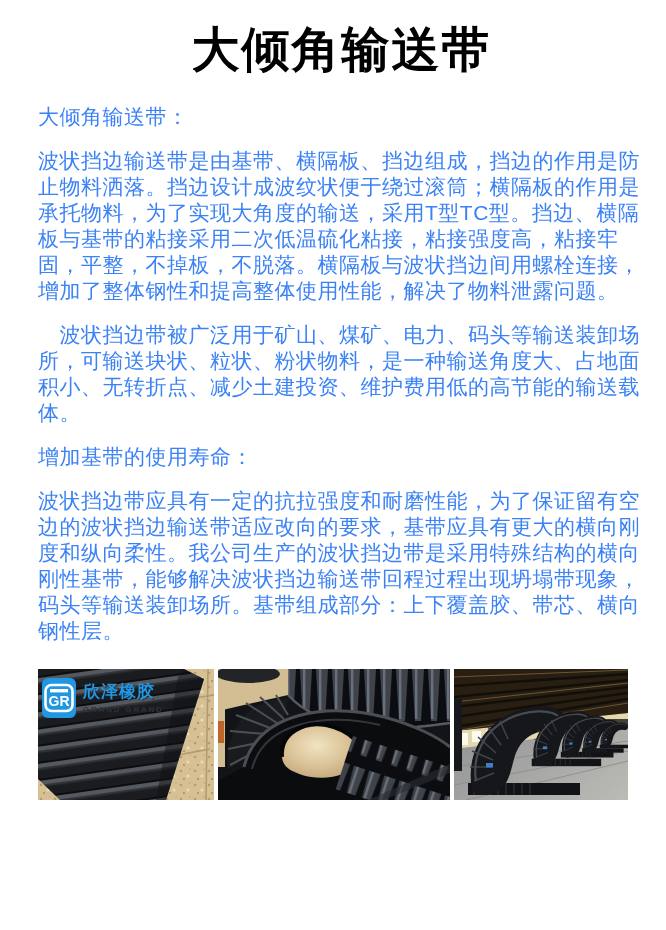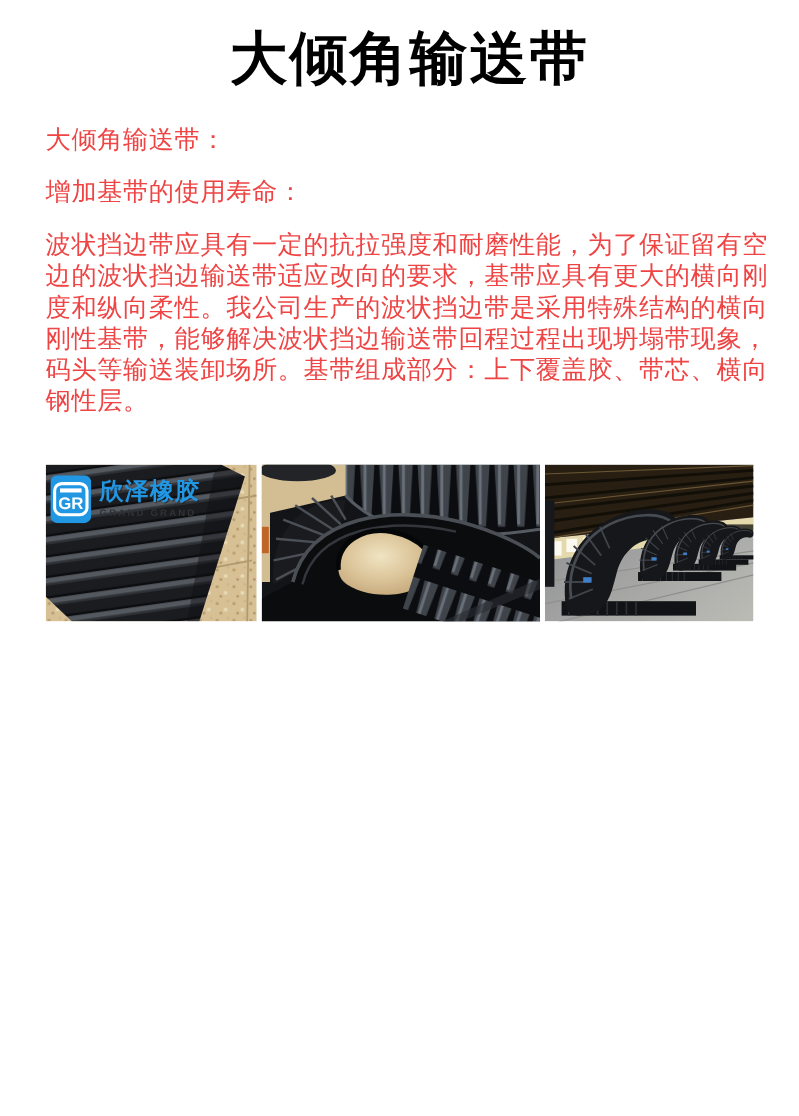--- a/index.html
+++ b/index.html
@@ -9,48 +9,50 @@
   }
   .page{padding:20px 21px 0 38px;}
   .title{
     margin:0 0 24px 0;
     font-size:48px;line-height:60px;font-weight:700;letter-spacing:2px;
     text-align:center;color:#000;
   }
   .para{
     margin:18px 0;
     font-size:21px;line-height:26px;letter-spacing:0.5px;
-    color:#ef4444;word-break:break-all;text-align:left;
-  }
-  .photos{display:flex;gap:4px;margin-top:39px;}
+    color:#3b82f6;word-break:break-all;text-align:left;
+  }
+  .photos{display:flex;gap:4px;margin-top:25px;}
   figure{margin:0;position:relative;overflow:hidden;}
   .ph1{width:176px;height:131px;}
   .ph2{width:232px;height:131px;}
   .ph3{width:174px;height:131px;}
   .photo-svg{display:block;width:100%;height:100%;}
   .wm{position:absolute;top:9px;left:4px;display:flex;align-items:flex-start;}
   .wm-logo{width:34px;height:40px;display:block;}
   .wm-txt{margin-left:7px;padding-top:3px;}
   .wm-cn{
-    font-size:20px;font-weight:700;color:#2196e3;letter-spacing:1px;
+    font-size:17px;font-weight:700;color:#2196e3;letter-spacing:1px;
     text-shadow:1px 1px 0 rgba(30,30,30,0.55);line-height:22px;
   }
   .wm-en{
     font-size:8px;font-weight:700;color:#2f3338;letter-spacing:1.8px;
     margin-top:2px;line-height:9px;
   }
 </style>
 </head>
 <body>
 
 <div class="page">
 
   <h1 class="title">大倾角输送带</h1>
 
   <p class="para">大倾角输送带：</p>
+  <p class="para">波状挡边输送带是由基带、横隔板、挡边组成，挡边的作用是防止物料洒落。挡边设计成波纹状便于绕过滚筒；横隔板的作用是承托物料，为了实现大角度的输送，采用T型TC型。挡边、横隔板与基带的粘接采用二次低温硫化粘接，粘接强度高，粘接牢固，平整，不掉板，不脱落。横隔板与波状挡边间用螺栓连接，增加了整体钢性和提高整体使用性能，解决了物料泄露问题。</p>
+  <p class="para">　波状挡边带被广泛用于矿山、煤矿、电力、码头等输送装卸场所，可输送块状、粒状、粉状物料，是一种输送角度大、占地面积小、无转折点、减少土建投资、维护费用低的高节能的输送载体。</p>
   <p class="para">增加基带的使用寿命：</p>
   <p class="para">波状挡边带应具有一定的抗拉强度和耐磨性能，为了保证留有空边的波状挡边输送带适应改向的要求，基带应具有更大的横向刚度和纵向柔性。我公司生产的波状挡边带是采用特殊结构的横向刚性基带，能够解决波状挡边输送带回程过程出现坍塌带现象，码头等输送装卸场所。基带组成部分：上下覆盖胶、带芯、横向钢性层。</p>
 
   <div class="photos">
 
     <figure class="ph1">
       <svg class="photo-svg" viewBox="0 0 176 131" xmlns="http://www.w3.org/2000/svg">
         <defs>
           <pattern id="p1floor" width="14" height="14" patternUnits="userSpaceOnUse">
             <rect width="14" height="14" fill="#d6c094"></rect>

